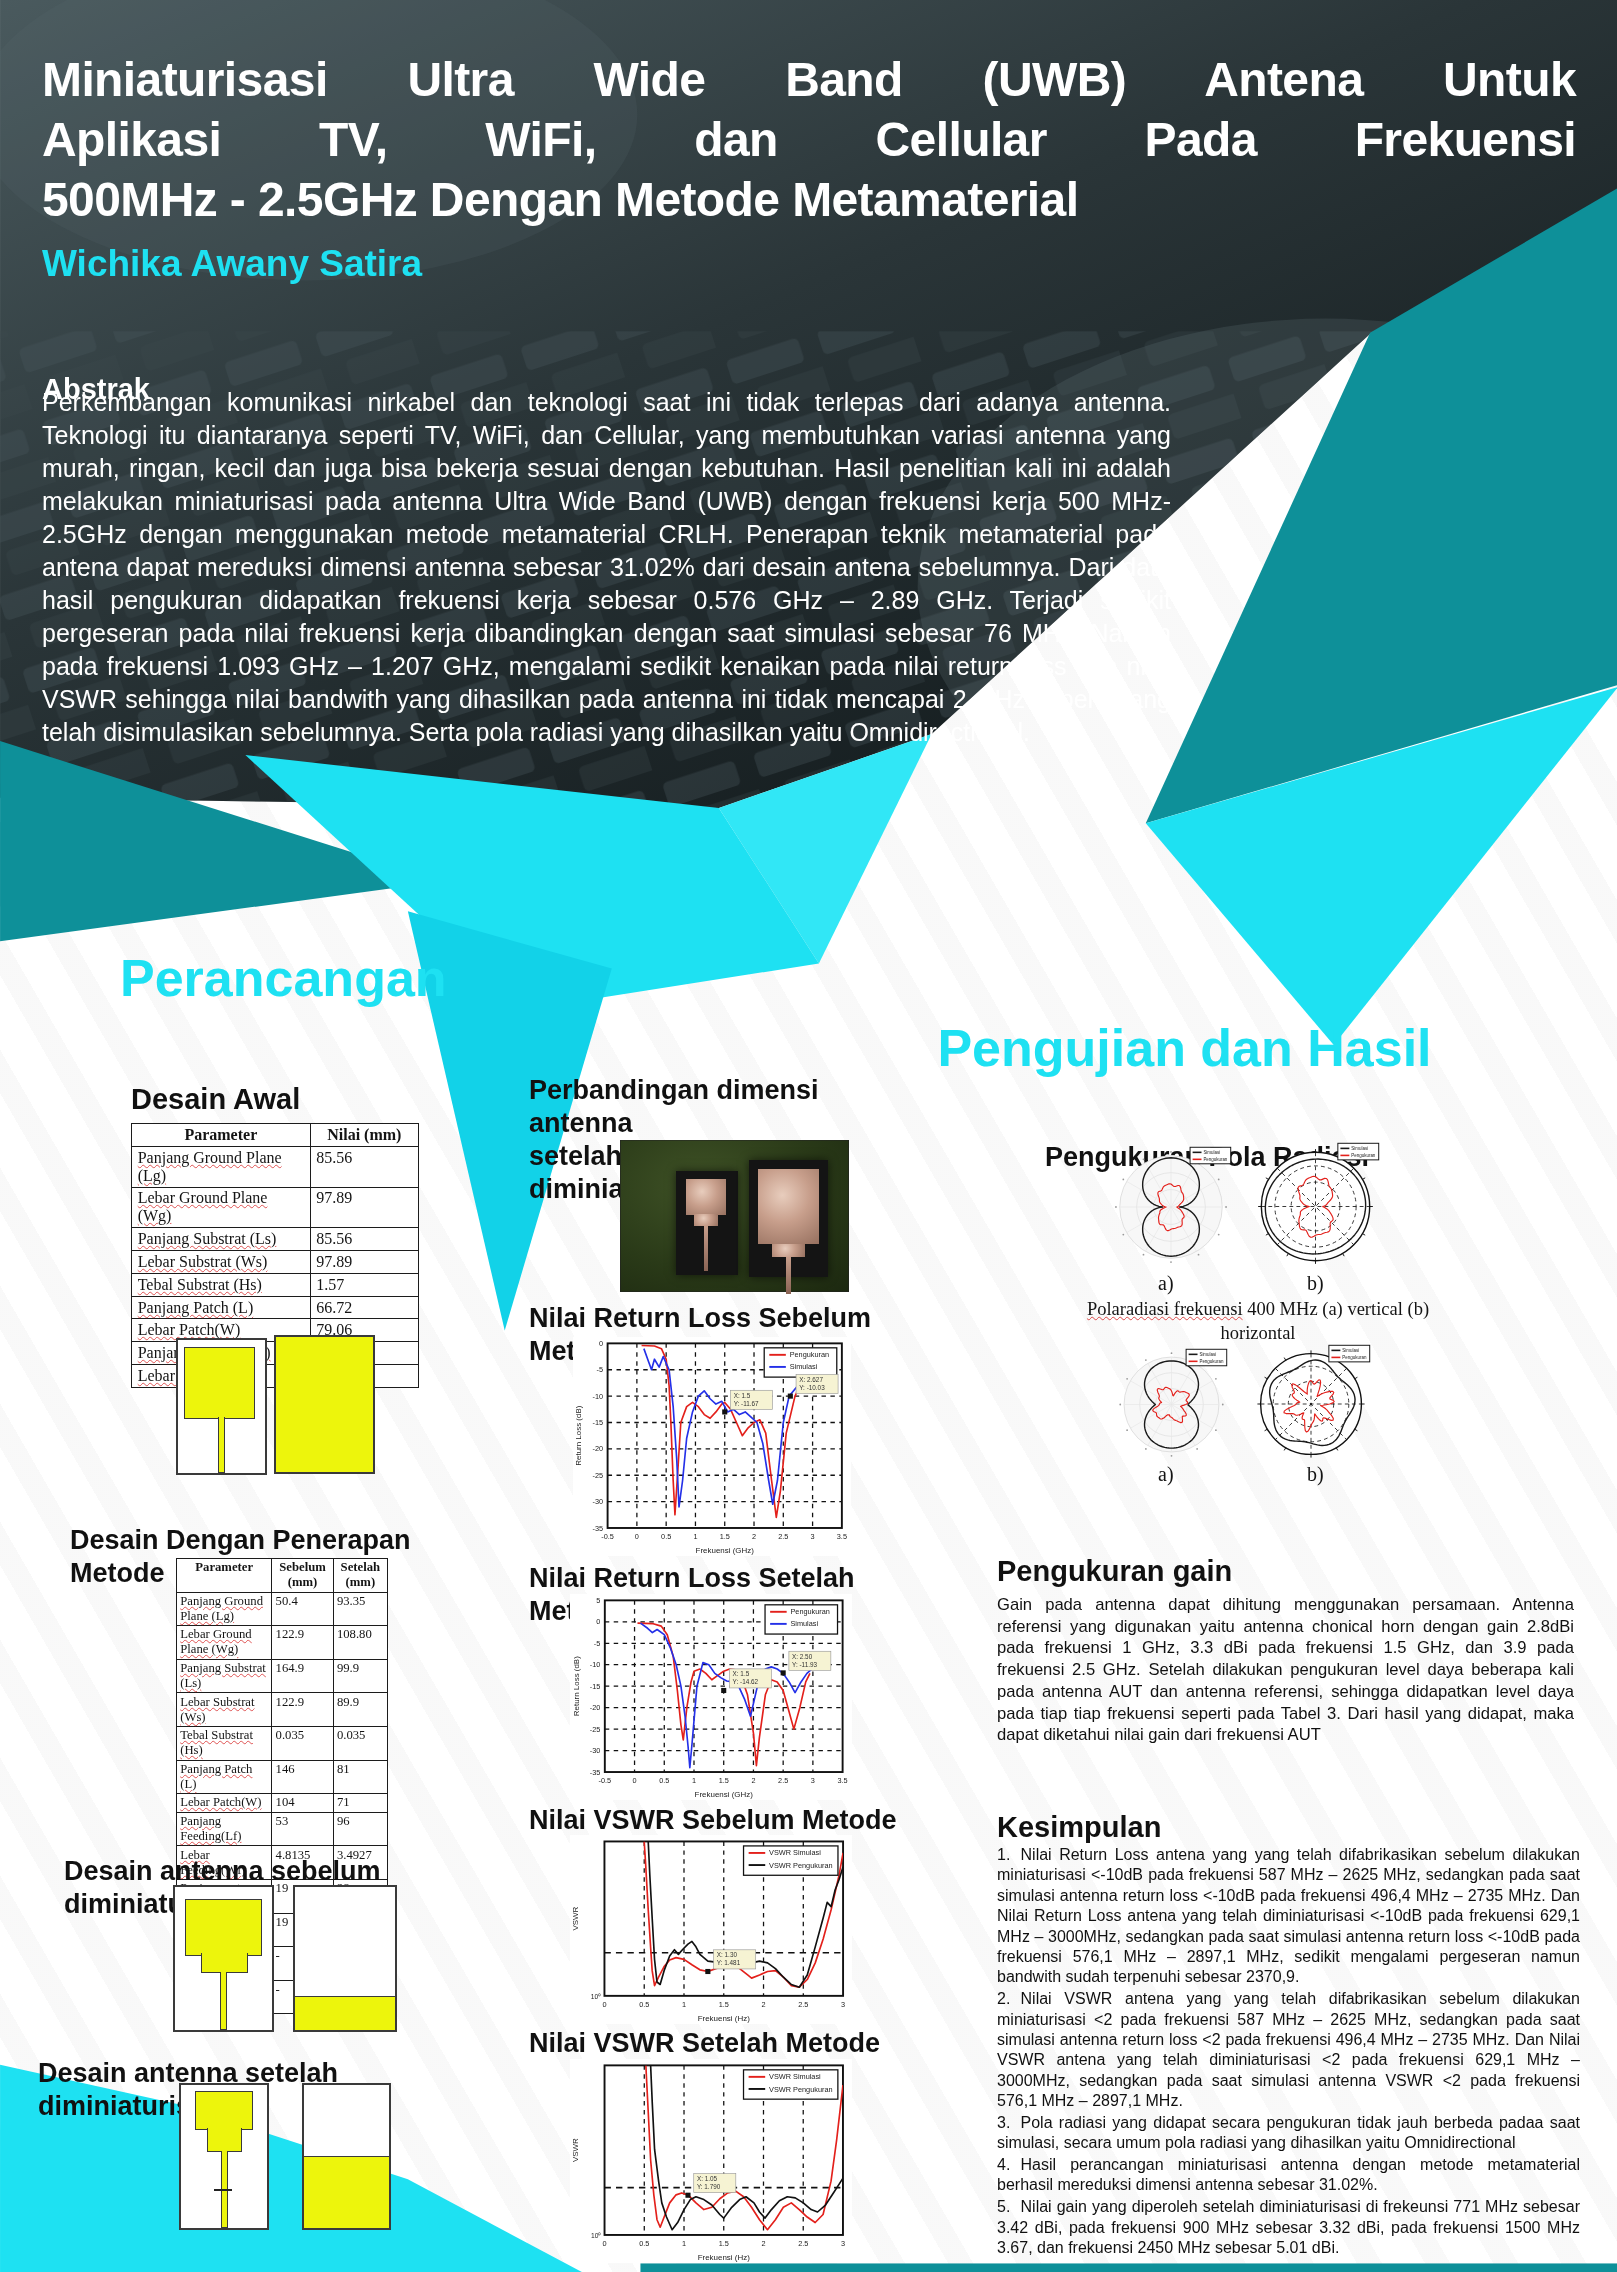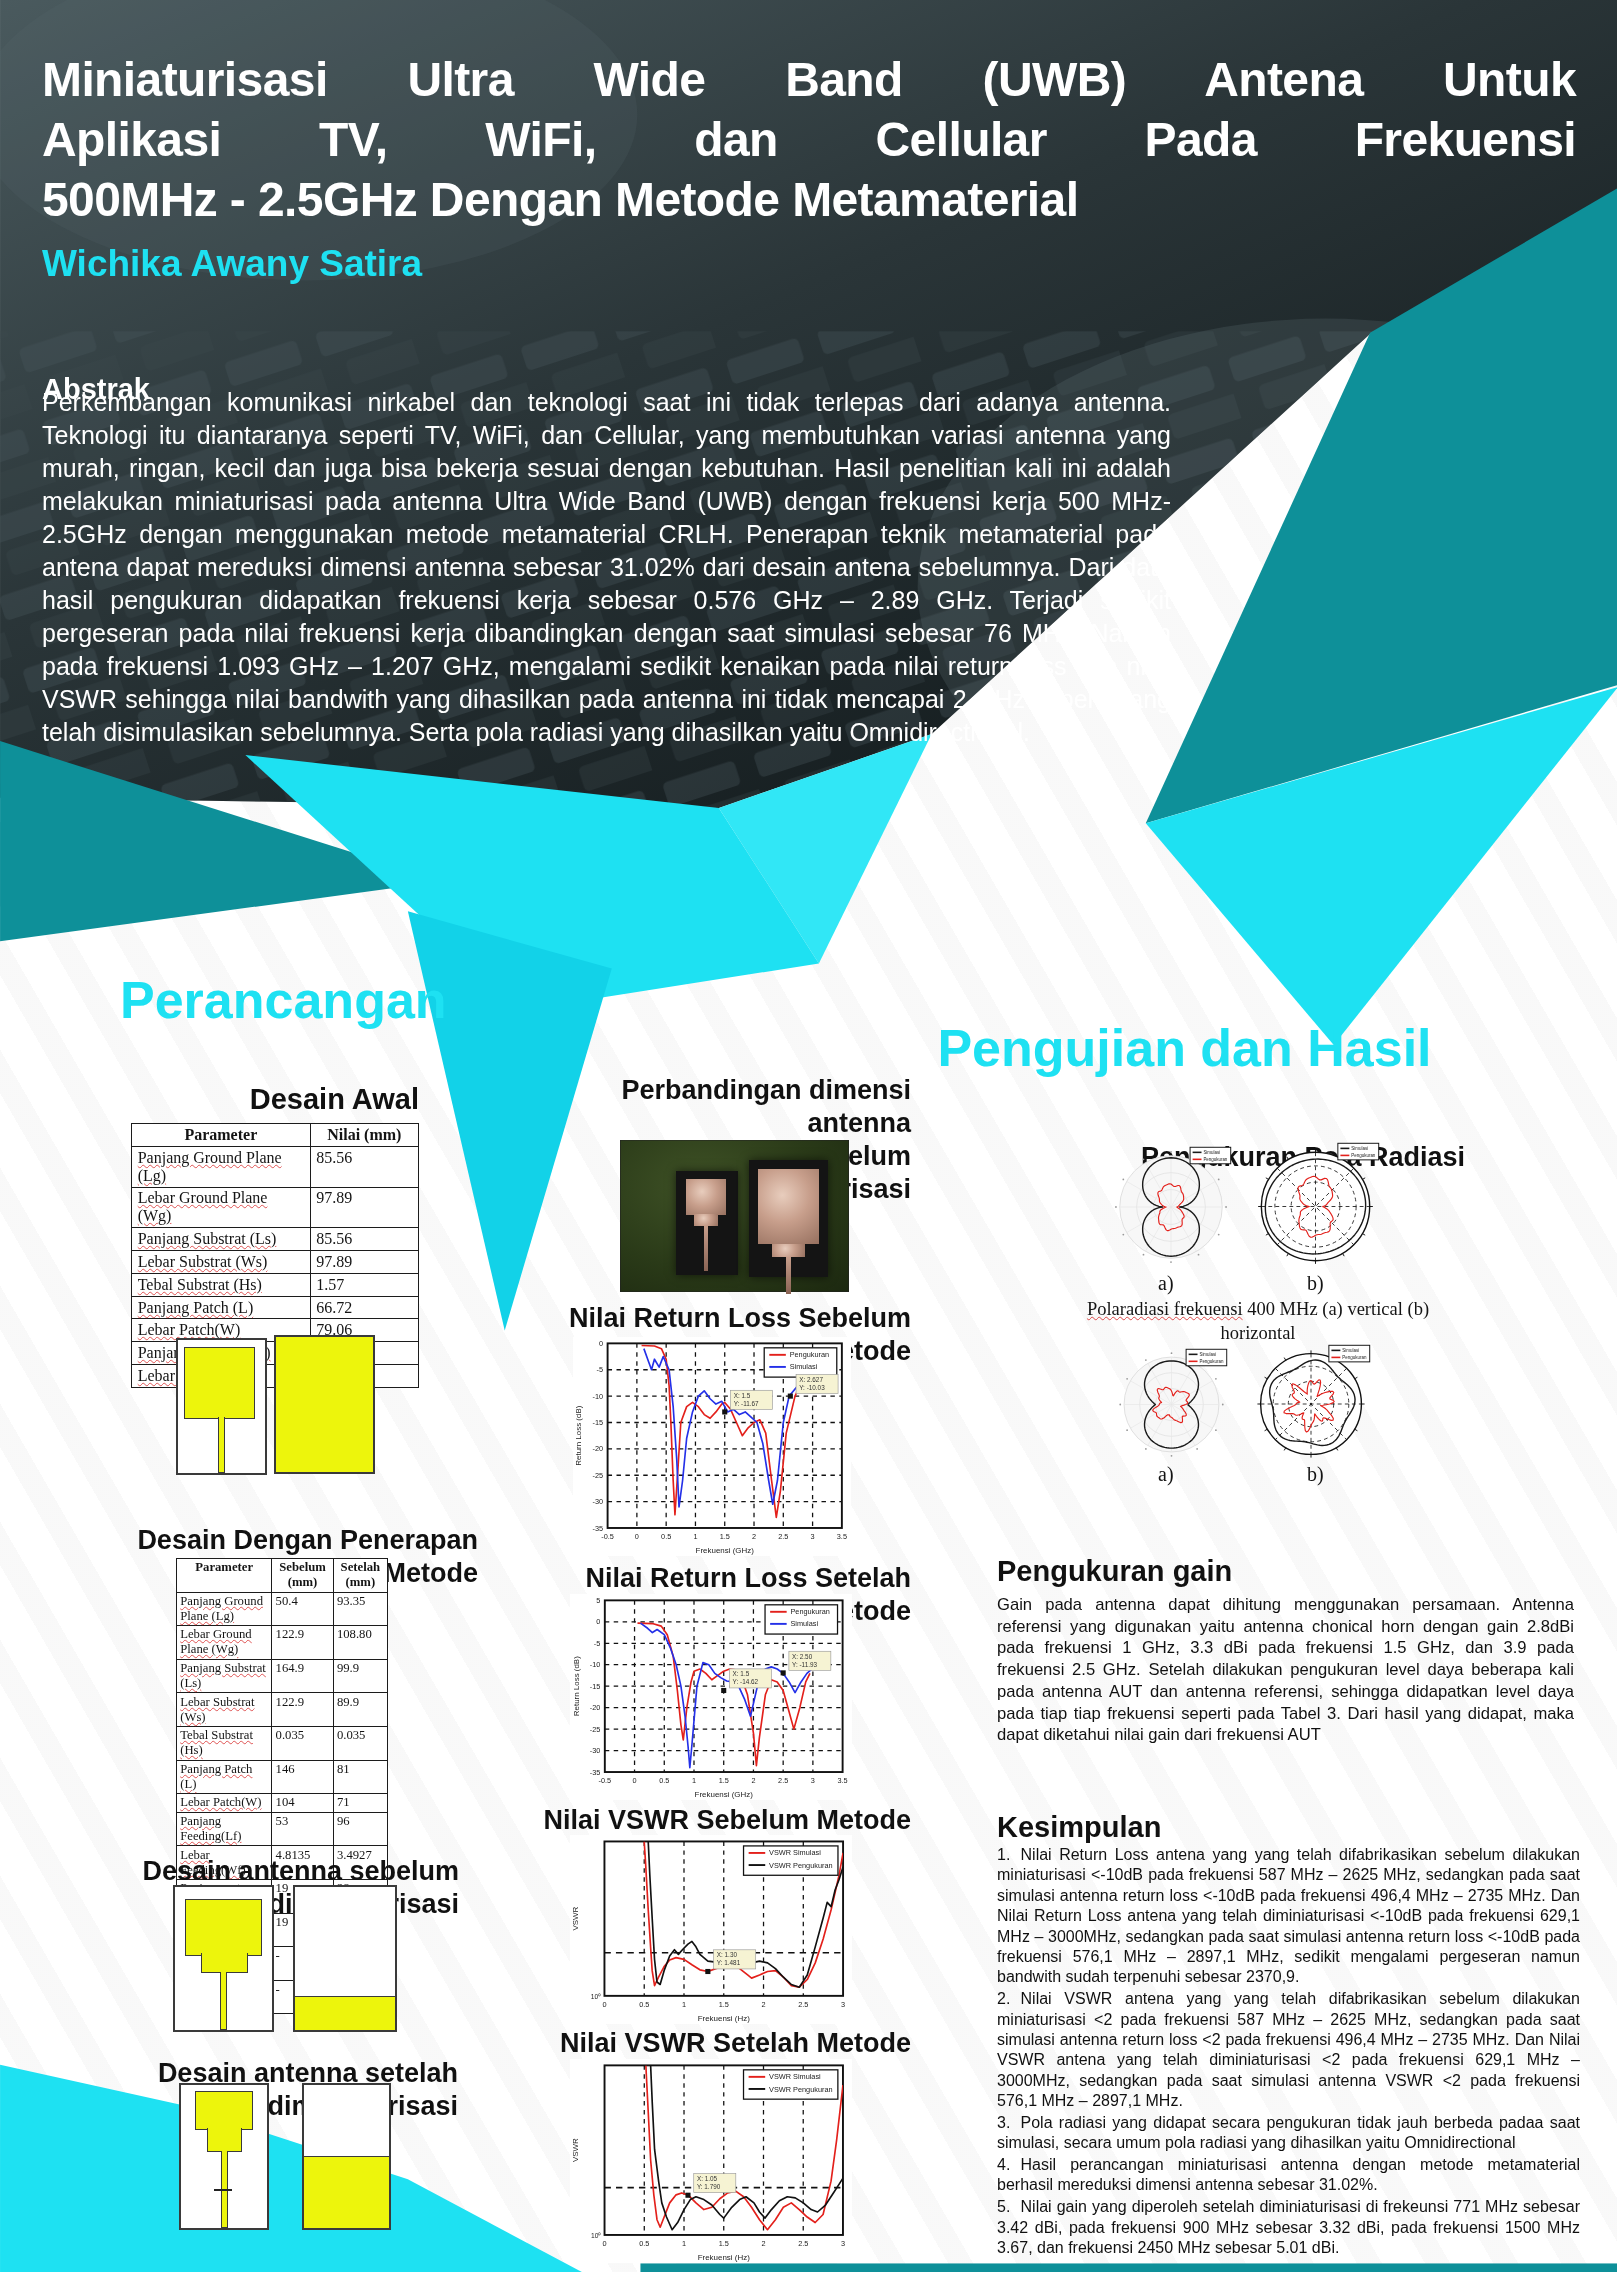--- a/index.html
+++ b/index.html
@@ -9,21 +9,21 @@
   #deco{position:absolute;left:0;top:0;z-index:0;}
   .abs{position:absolute;z-index:2;}
   
   .title-line{color:#fff;font-weight:bold;font-size:48px;line-height:60px;letter-spacing:-0.6px;white-space:nowrap;}
   .tl-j{white-space:normal;text-align:justify;text-align-last:justify;}
   .author{color:#1ee1f2;font-size:37px;font-weight:bold;}
   .abs-h{color:#fff;font-size:29px;font-weight:bold;}
   .abs-p{color:#fff;font-size:25px;line-height:33px;text-align:justify;}
   
   .sec-h{color:#1ee1f2;font-size:52px;font-weight:bold;}
-  .h2{font-size:27px;font-weight:600;color:#111;text-align:right;line-height:33px;}
+  .h2{font-size:27px;font-weight:600;color:#111;text-align:left;line-height:33px;}
   
   table{border-collapse:collapse;background:#fff;font-family:"Liberation Serif",serif;}
   th,td{border:1.9px solid #1c1c1c;padding:1.9px 5.7px;vertical-align:top;text-align:left;}
   th{text-align:center;font-weight:bold;}
   .t1{font-size:16px;width:288px;}
   .t1 td:last-child{width:96px;}
   .t2{font-size:12.7px;width:212px;}
   .t2 th,.t2 td{padding:1.3px 3.2px;}
   .t1 tbody td:first-child,.t2 tbody td:first-child{
     text-decoration-line:underline;text-decoration-style:wavy;
@@ -96,21 +96,21 @@
 
   <div class="abs" style="left:42px;top:50px;width:1534px;">
     <div class="title-line tl-j">Miniaturisasi Ultra Wide Band (UWB) Antena Untuk</div>
     <div class="title-line tl-j">Aplikasi TV, WiFi, dan Cellular Pada Frekuensi</div>
     <div class="title-line">500MHz - 2.5GHz Dengan Metode Metamaterial</div>
   </div>
   <div class="abs author" style="left:42px;top:243px;">Wichika Awany Satira</div>
   <div class="abs abs-h" style="left:42px;top:344px;margin-top:29px;">Abstrak</div>
   <div class="abs abs-p" style="left:42px;top:386px;width:1129px;">Perkembangan komunikasi nirkabel dan teknologi saat ini tidak terlepas dari adanya antenna. Teknologi itu diantaranya seperti TV, WiFi, dan Cellular, yang membutuhkan variasi antenna yang murah, ringan, kecil dan juga bisa bekerja sesuai dengan kebutuhan. Hasil penelitian kali ini adalah melakukan miniaturisasi pada antenna Ultra Wide Band (UWB) dengan frekuensi kerja 500 MHz-2.5GHz dengan menggunakan metode metamaterial CRLH. Penerapan teknik metamaterial pada antena dapat mereduksi dimensi antenna sebesar 31.02% dari desain antena sebelumnya. Dari data hasil pengukuran didapatkan frekuensi kerja sebesar 0.576 GHz – 2.89 GHz. Terjadi sedikit pergeseran pada nilai frekuensi kerja dibandingkan dengan saat simulasi sebesar 76 MHz. Namun pada frekuensi 1.093 GHz – 1.207 GHz, mengalami sedikit kenaikan pada nilai return loss dan nilai VSWR sehingga nilai bandwith yang dihasilkan pada antenna ini tidak mencapai 2 GHz seperti yang telah disimulasikan sebelumnya. Serta pola radiasi yang dihasilkan yaitu Omnidirectional.</div>
 
-  <div class="abs sec-h" style="left:120px;top:970px;">Perancangan</div>
+  <div class="abs sec-h" style="left:120px;top:948px;">Perancangan</div>
 
   <div class="abs h2" style="left:131px;top:1083px;width:288px;font-size:29px;">Desain Awal</div>
   <table class="abs t1" style="left:131px;top:1123px;">
       <thead>
         <tr>
           <th>Parameter</th>
           <th>Nilai (mm)</th>
         </tr>
       </thead>
       <tbody>

